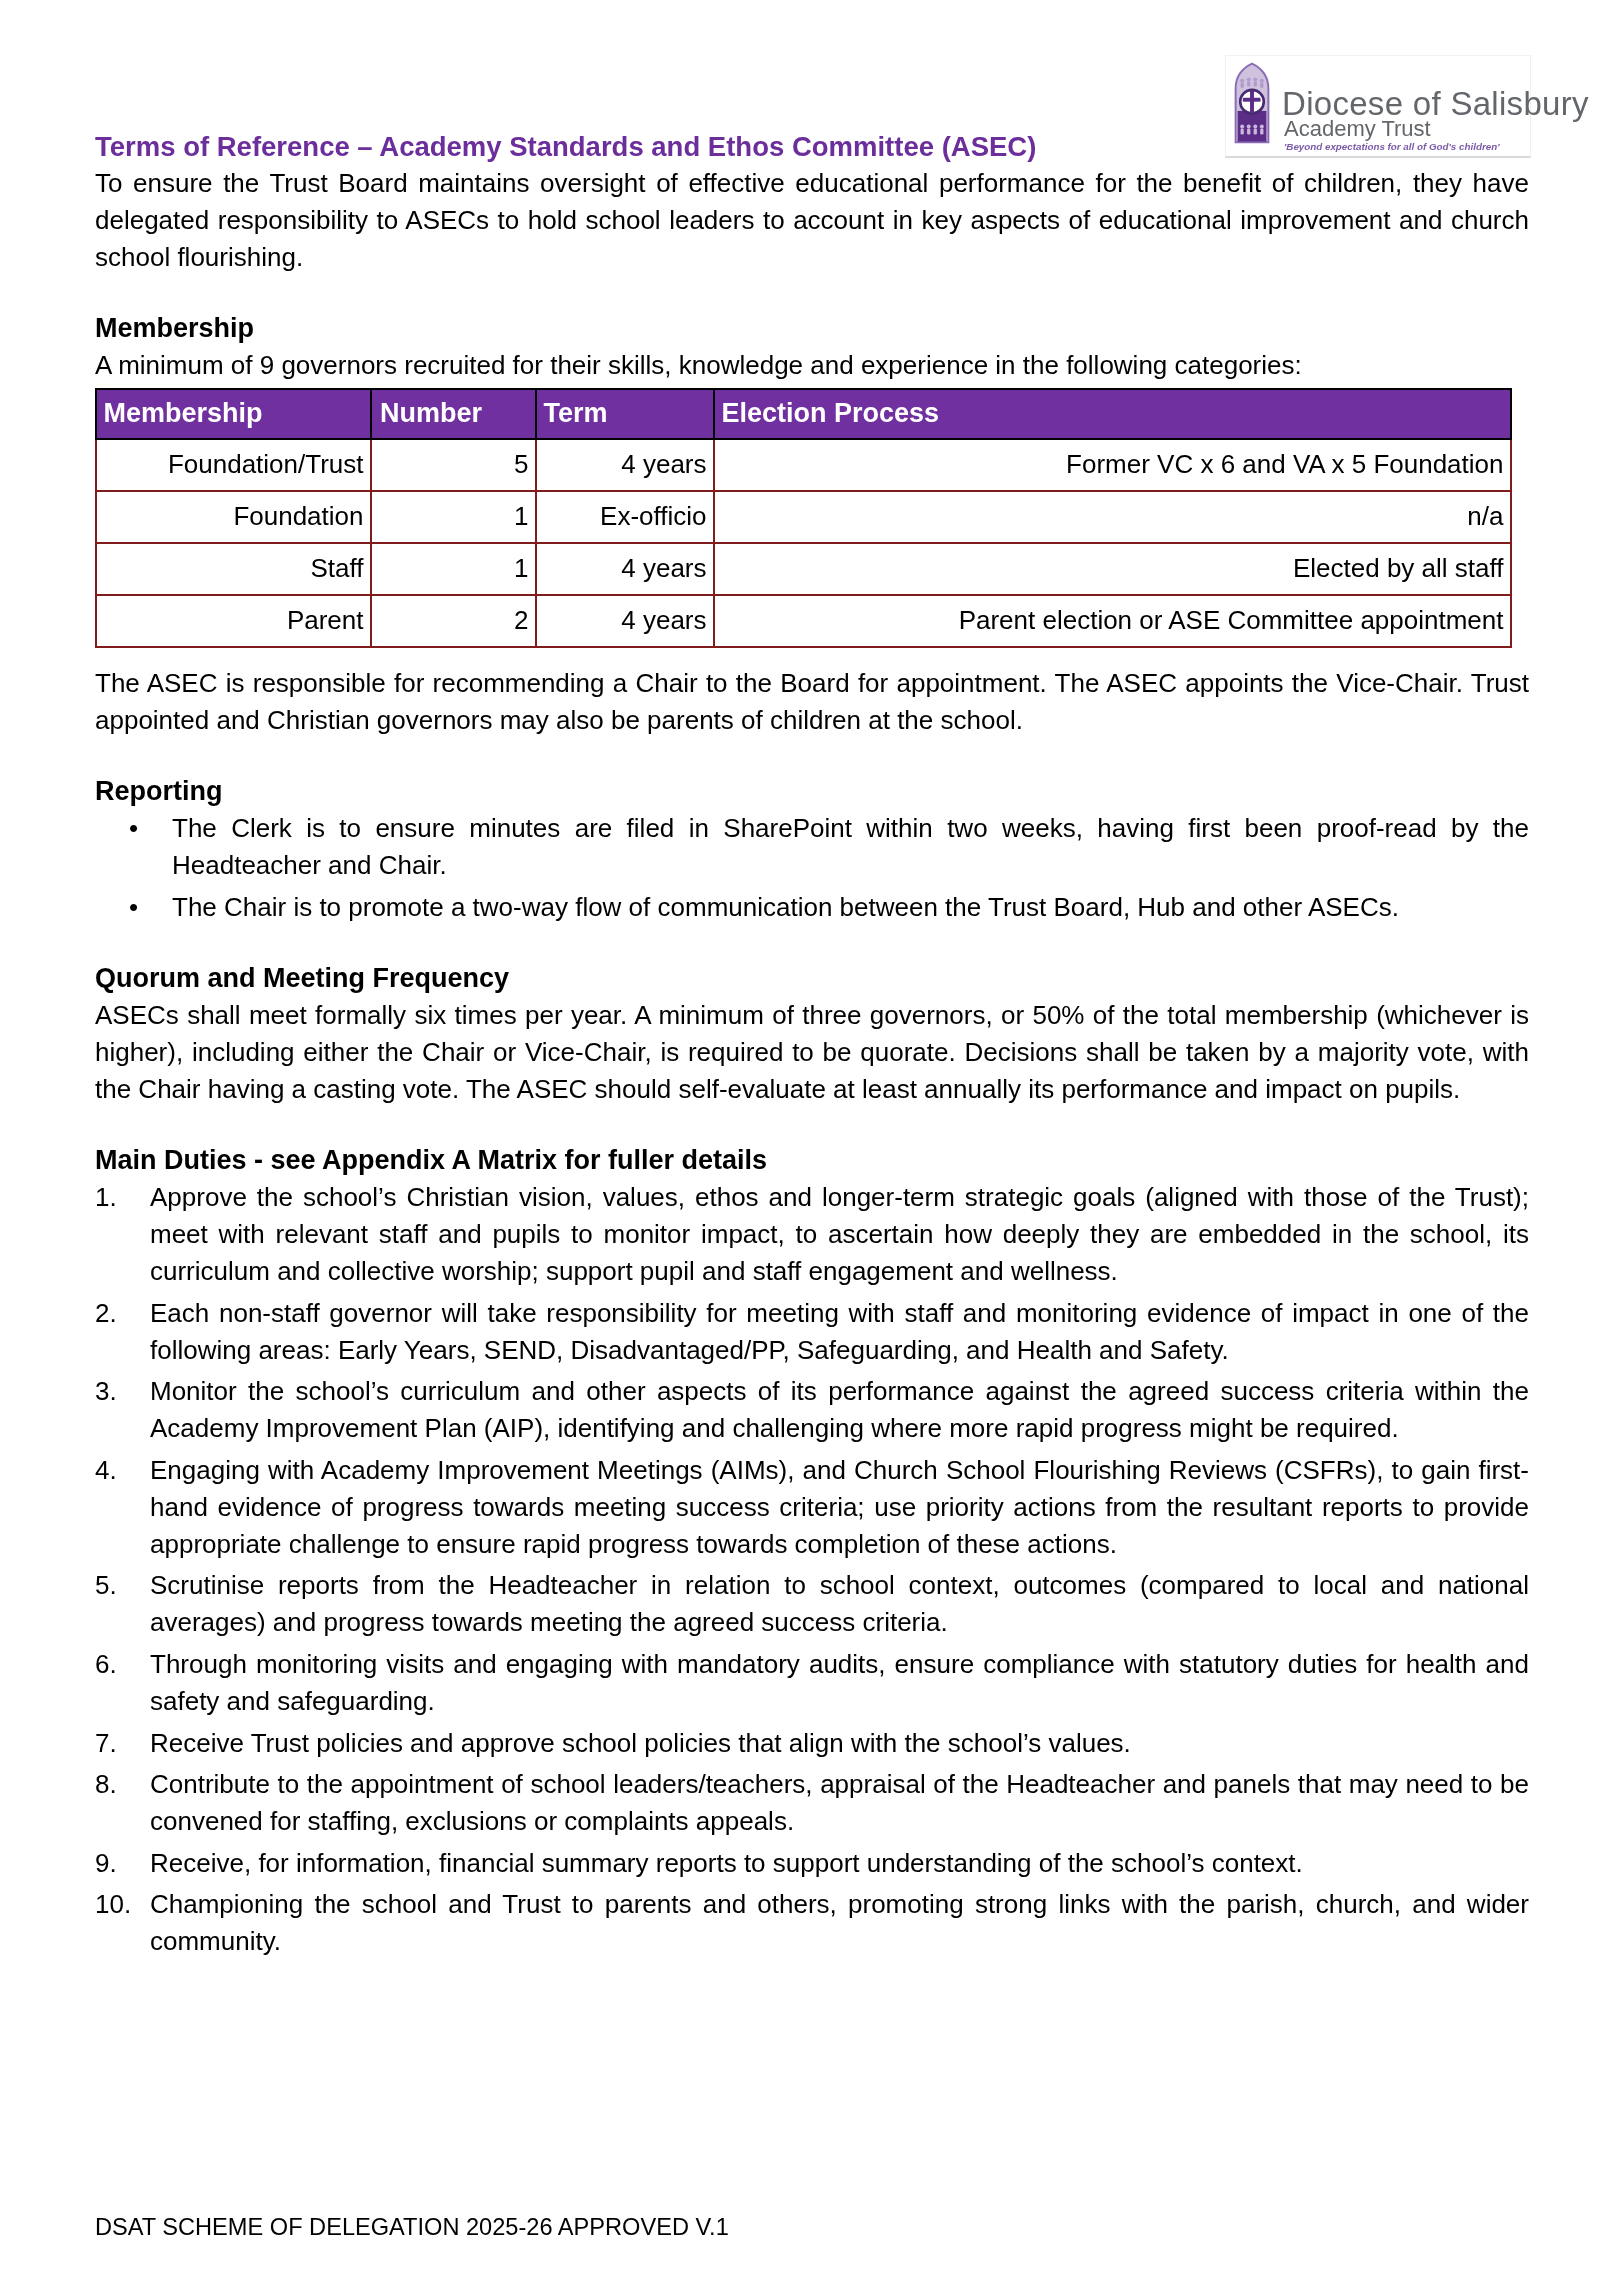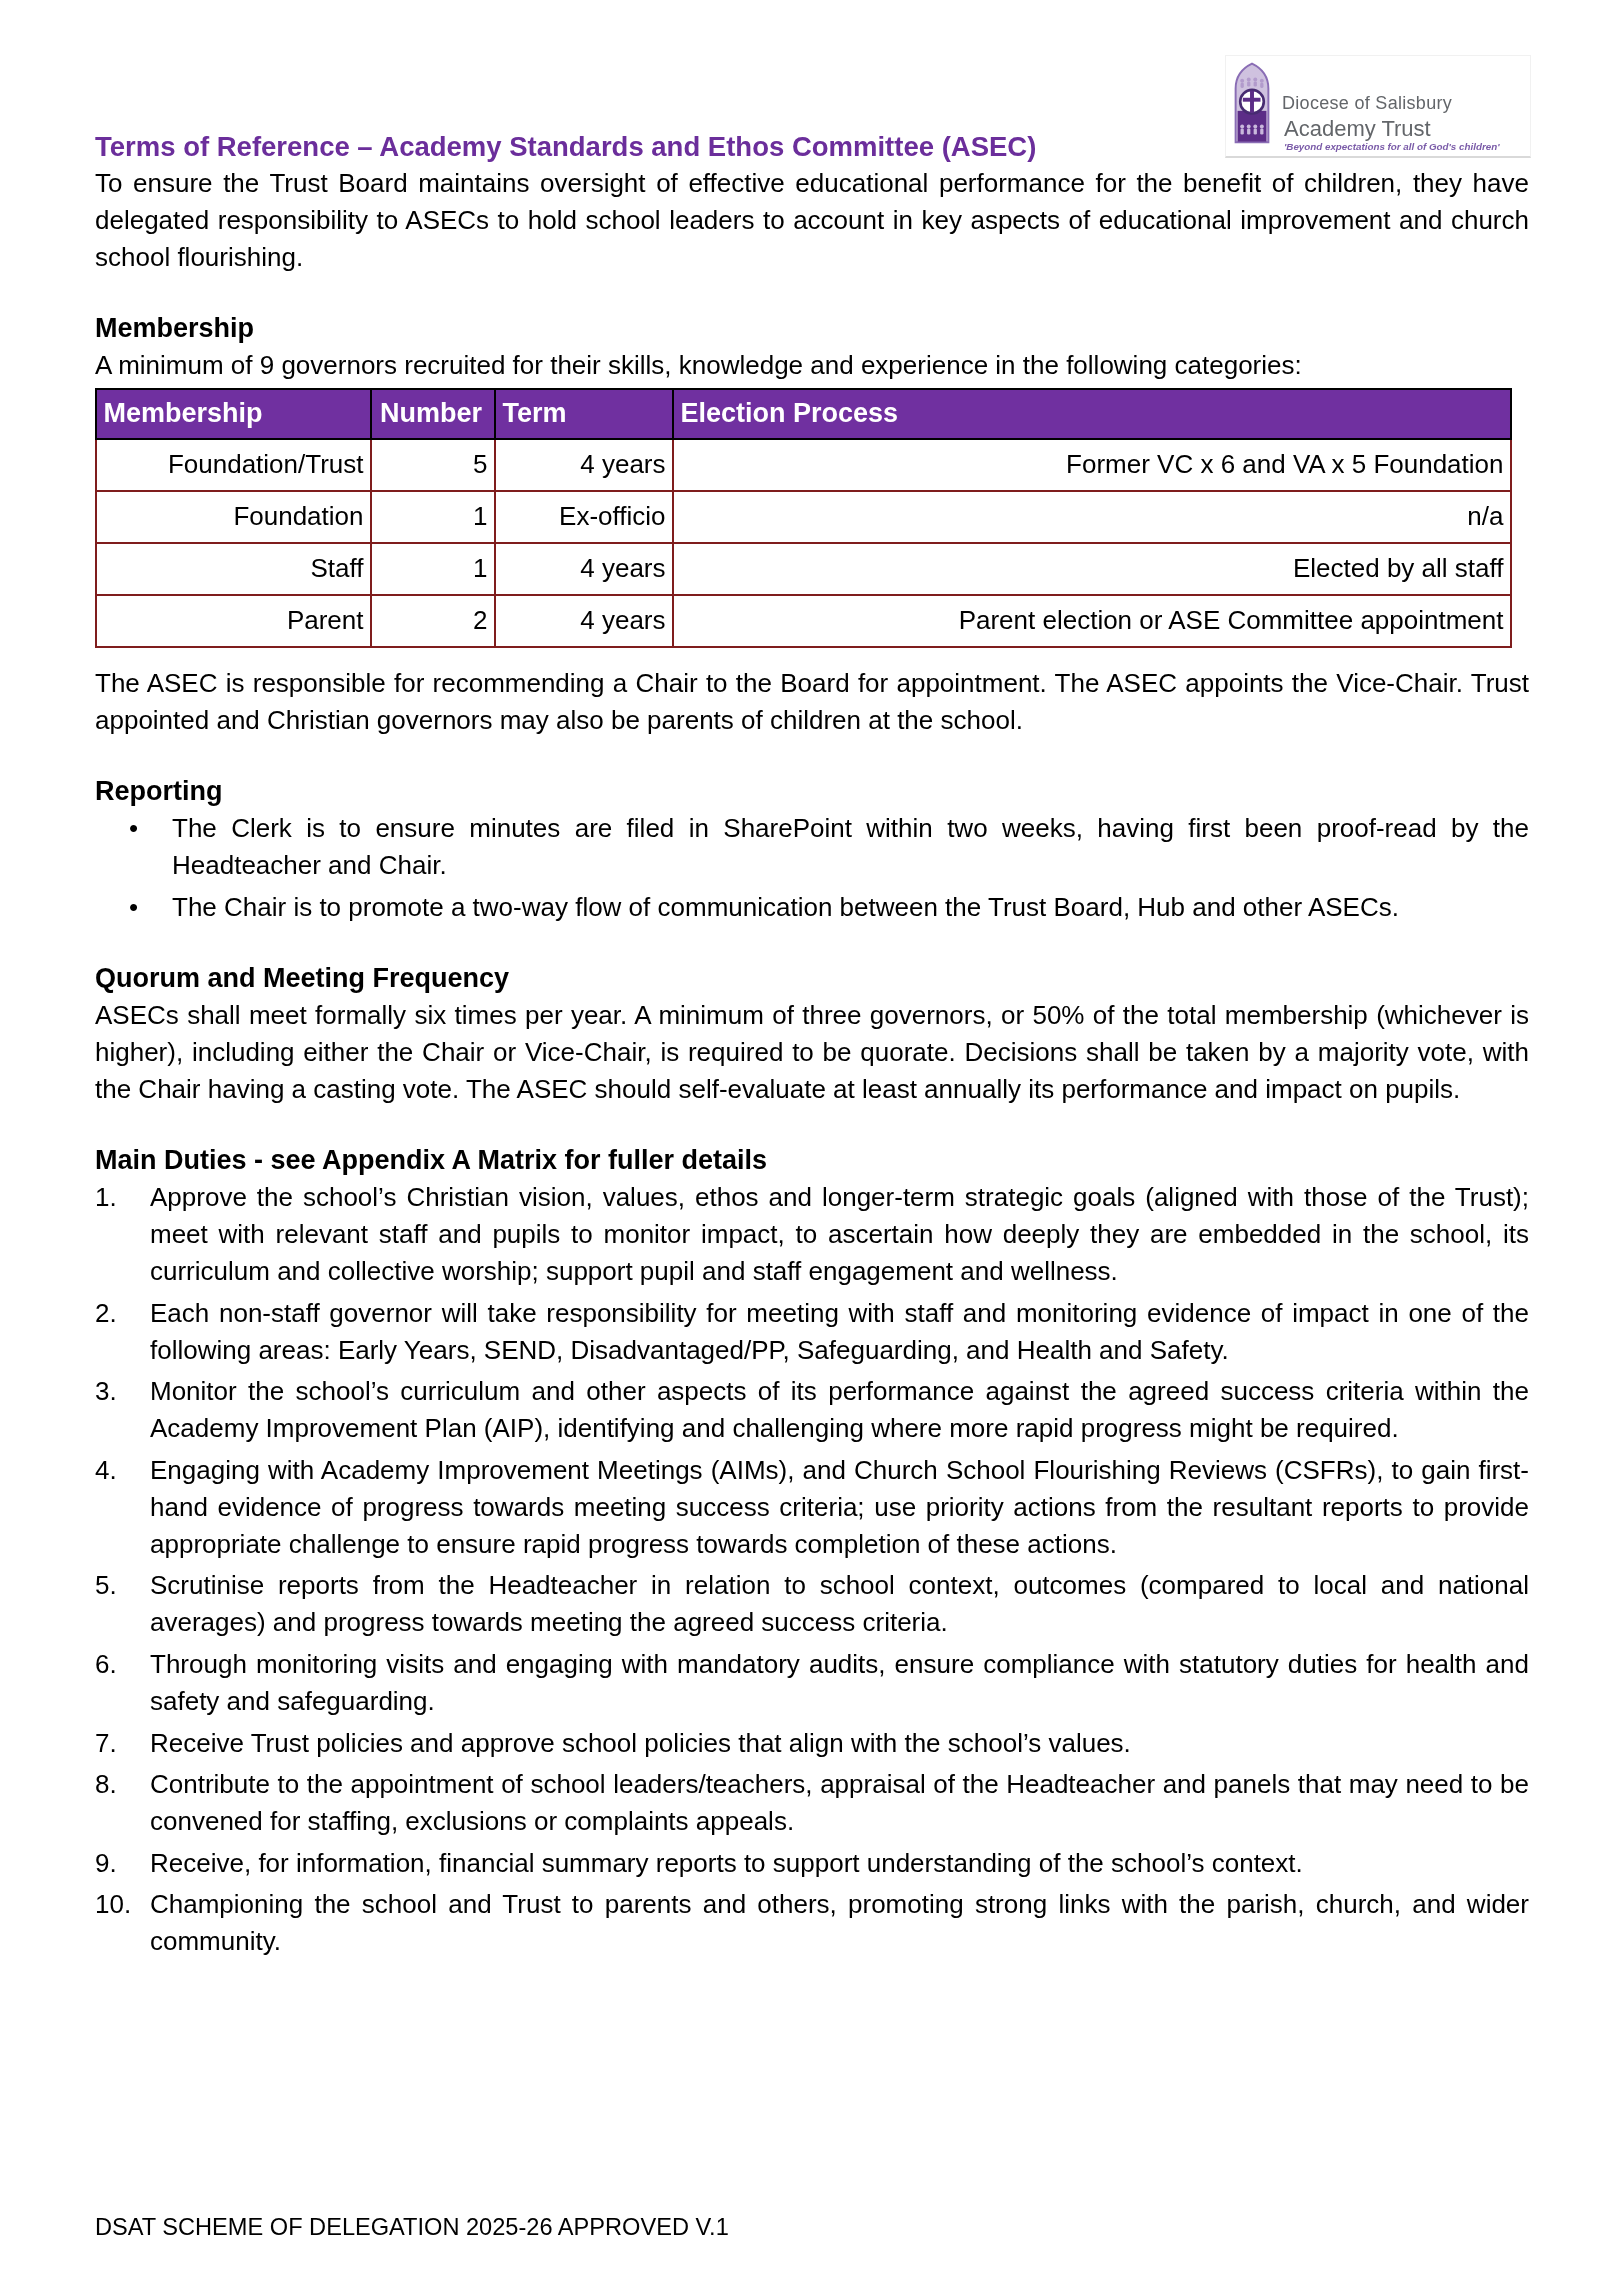--- a/index.html
+++ b/index.html
@@ -20,21 +20,21 @@
     width:306px; height:103px;
     border:1.3px solid #f1f1f1;
     border-bottom:2px solid #d9d9d9;
     background:#ffffff;
   }
   .logo-window {
     position:absolute; left:6.5px; top:5.2px;
   }
   .logo-org {
     position:absolute; left:56px; top:34px;
-    font-size:18px; line-height:27.5px; font-weight:400;
+    font-size:33px; line-height:27.5px; font-weight:400;
     color:#63666A; letter-spacing:0.3px; white-space:nowrap;
   }
   .logo-sub {
     position:absolute; left:58px; top:64px;
     font-size:22px; line-height:18.3px; color:#63666A; white-space:nowrap;
   }
   .logo-tagline {
     position:absolute; left:58px; top:85px;
     font-size:9.8px; line-height:11.8px;
     font-style:italic; font-weight:bold;
@@ -71,21 +71,21 @@
     font-weight:bold; font-size:27px;
     text-align:left; padding:1.3px 6.5px;
     height:50px; border:2px solid #000;
   }
   table.membership td {
     font-size:26px; text-align:right;
     padding:1.3px 6.5px; height:52px;
     border:2px solid #7f1d1d; vertical-align:middle;
   }
   table.membership th:nth-child(1){ width:275px; }
-  table.membership th:nth-child(2){ width:124px;padding-left:8px; }
+  table.membership th:nth-child(2){ width:165px;padding-left:8px; }
   table.membership th:nth-child(3){ width:178px; }
   .note { margin-top:17px; }
 
   
   ul.bullets { list-style:none; margin-top:0; }
   ul.bullets li {
     position:relative; padding-left:77px;
     text-align:justify; margin-bottom:5.2px;
   }
   ul.bullets li::before {

